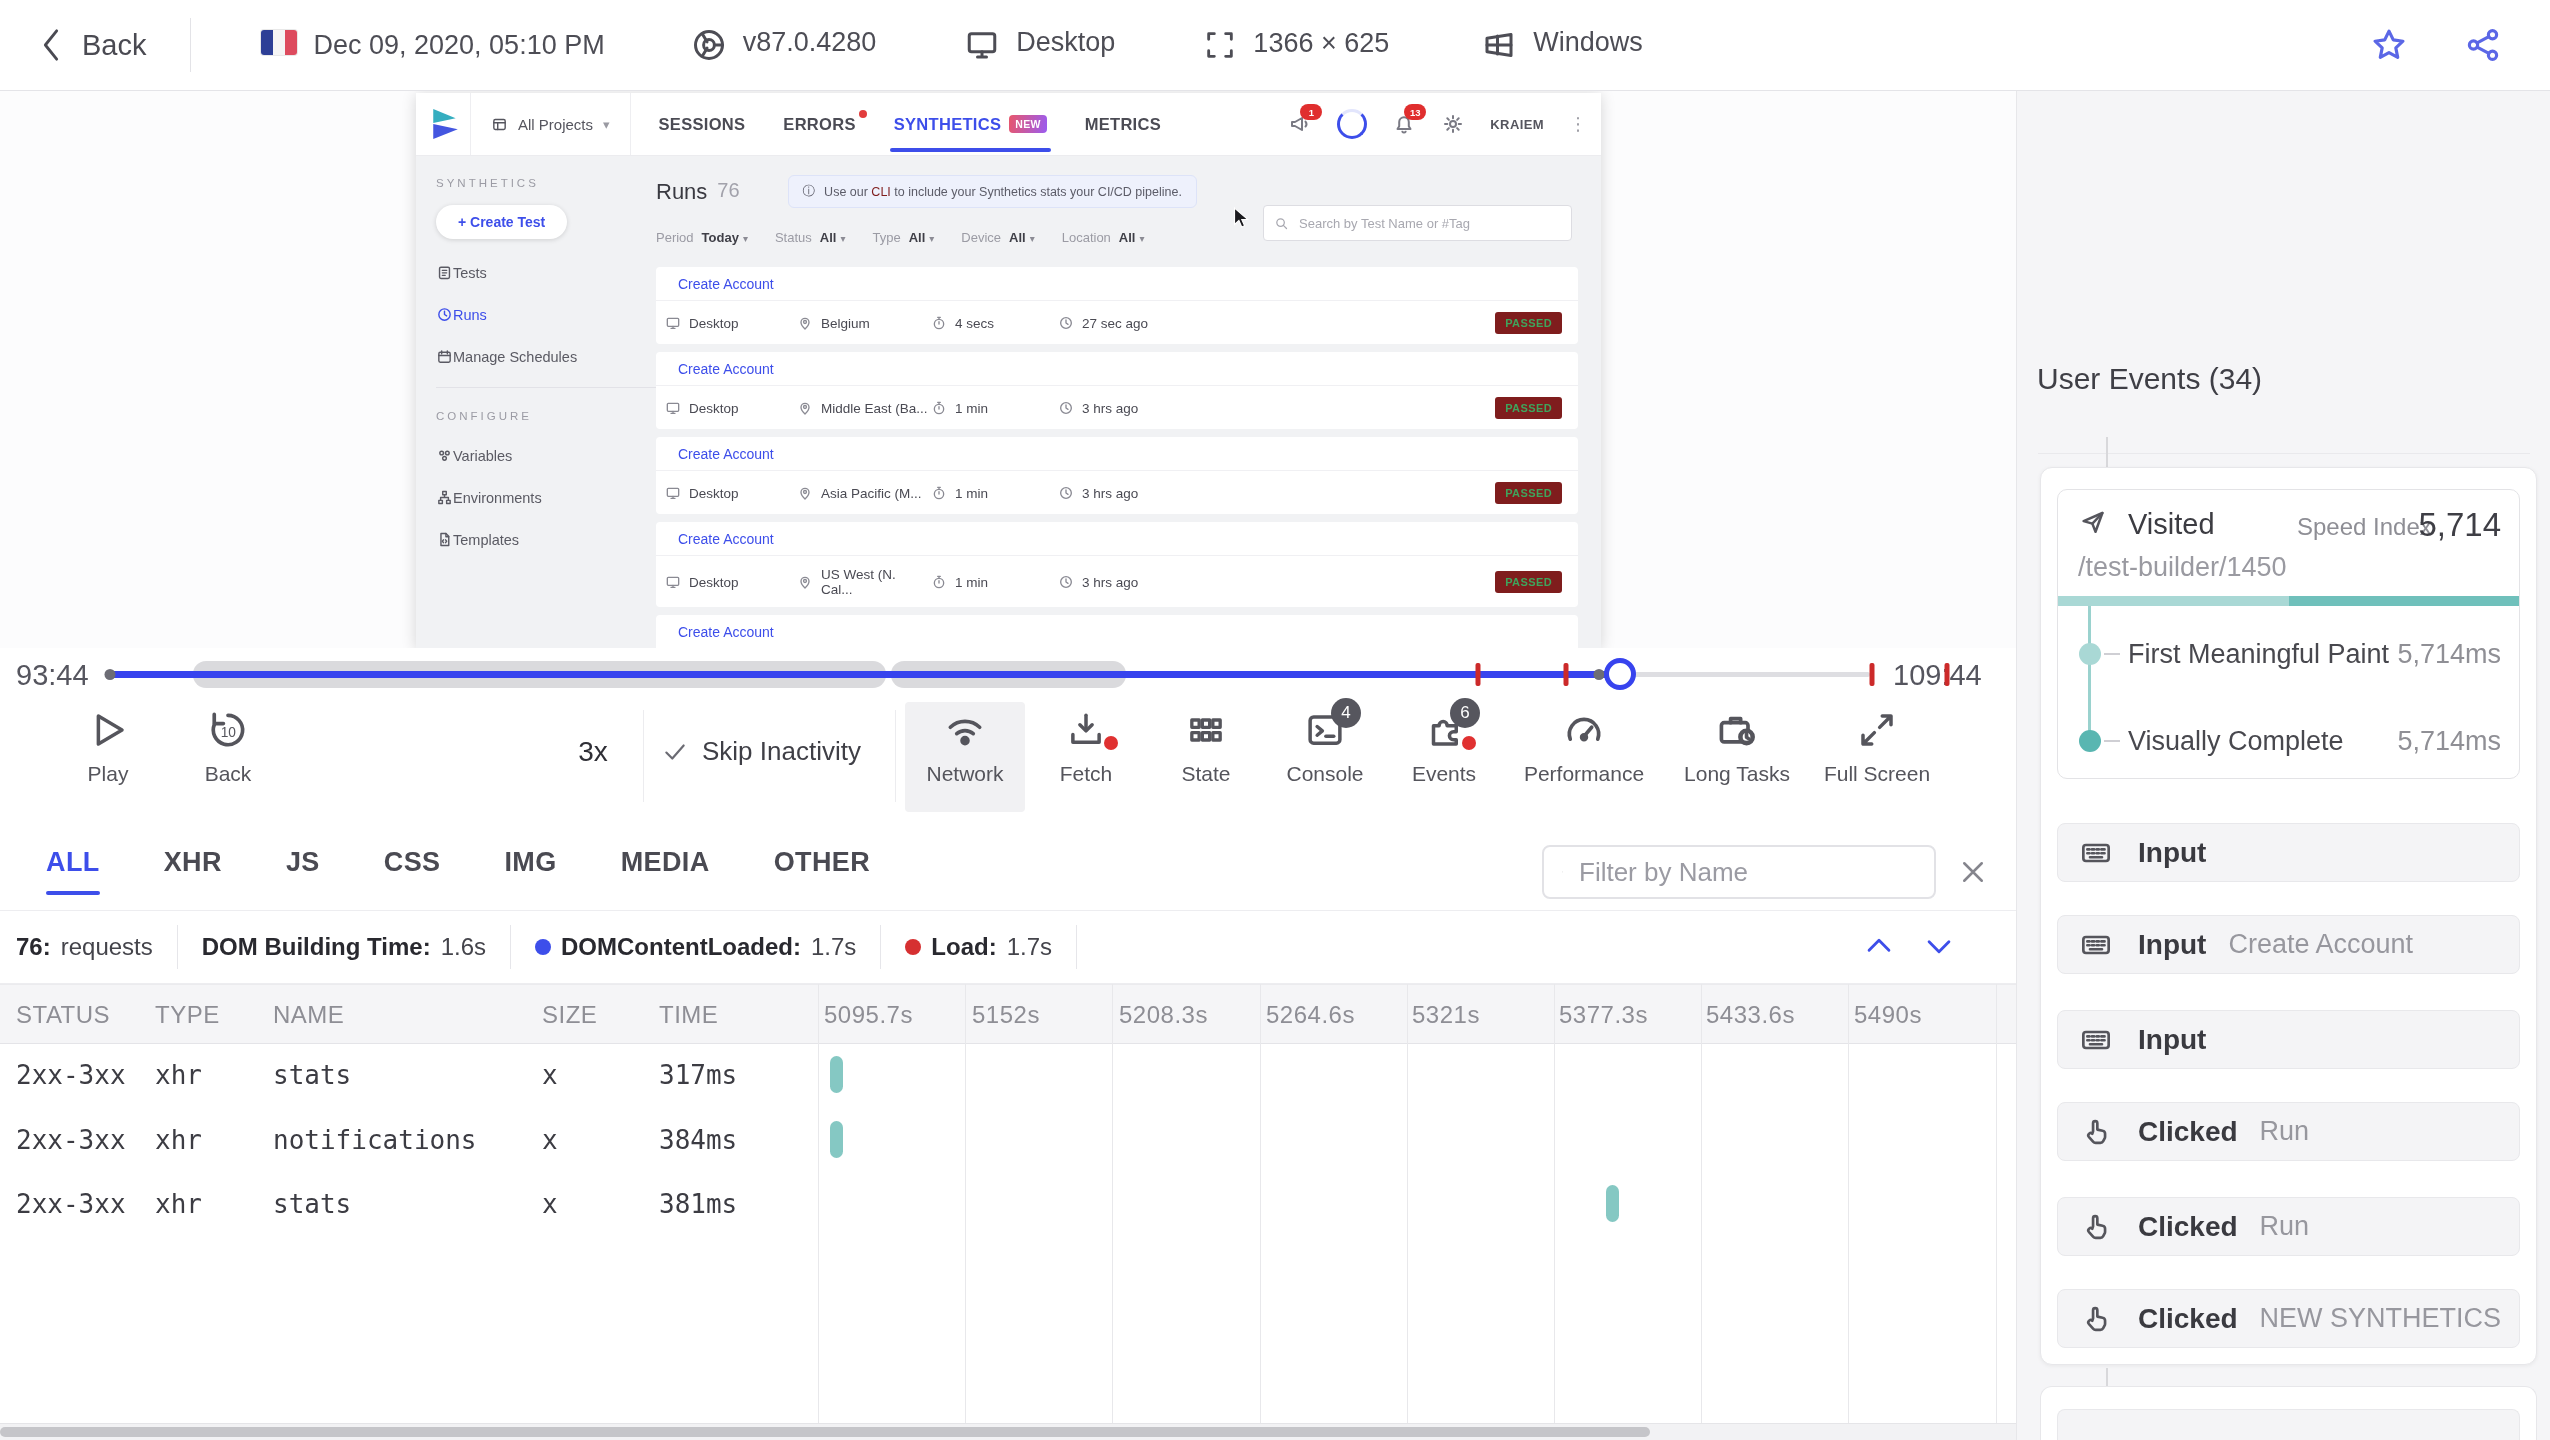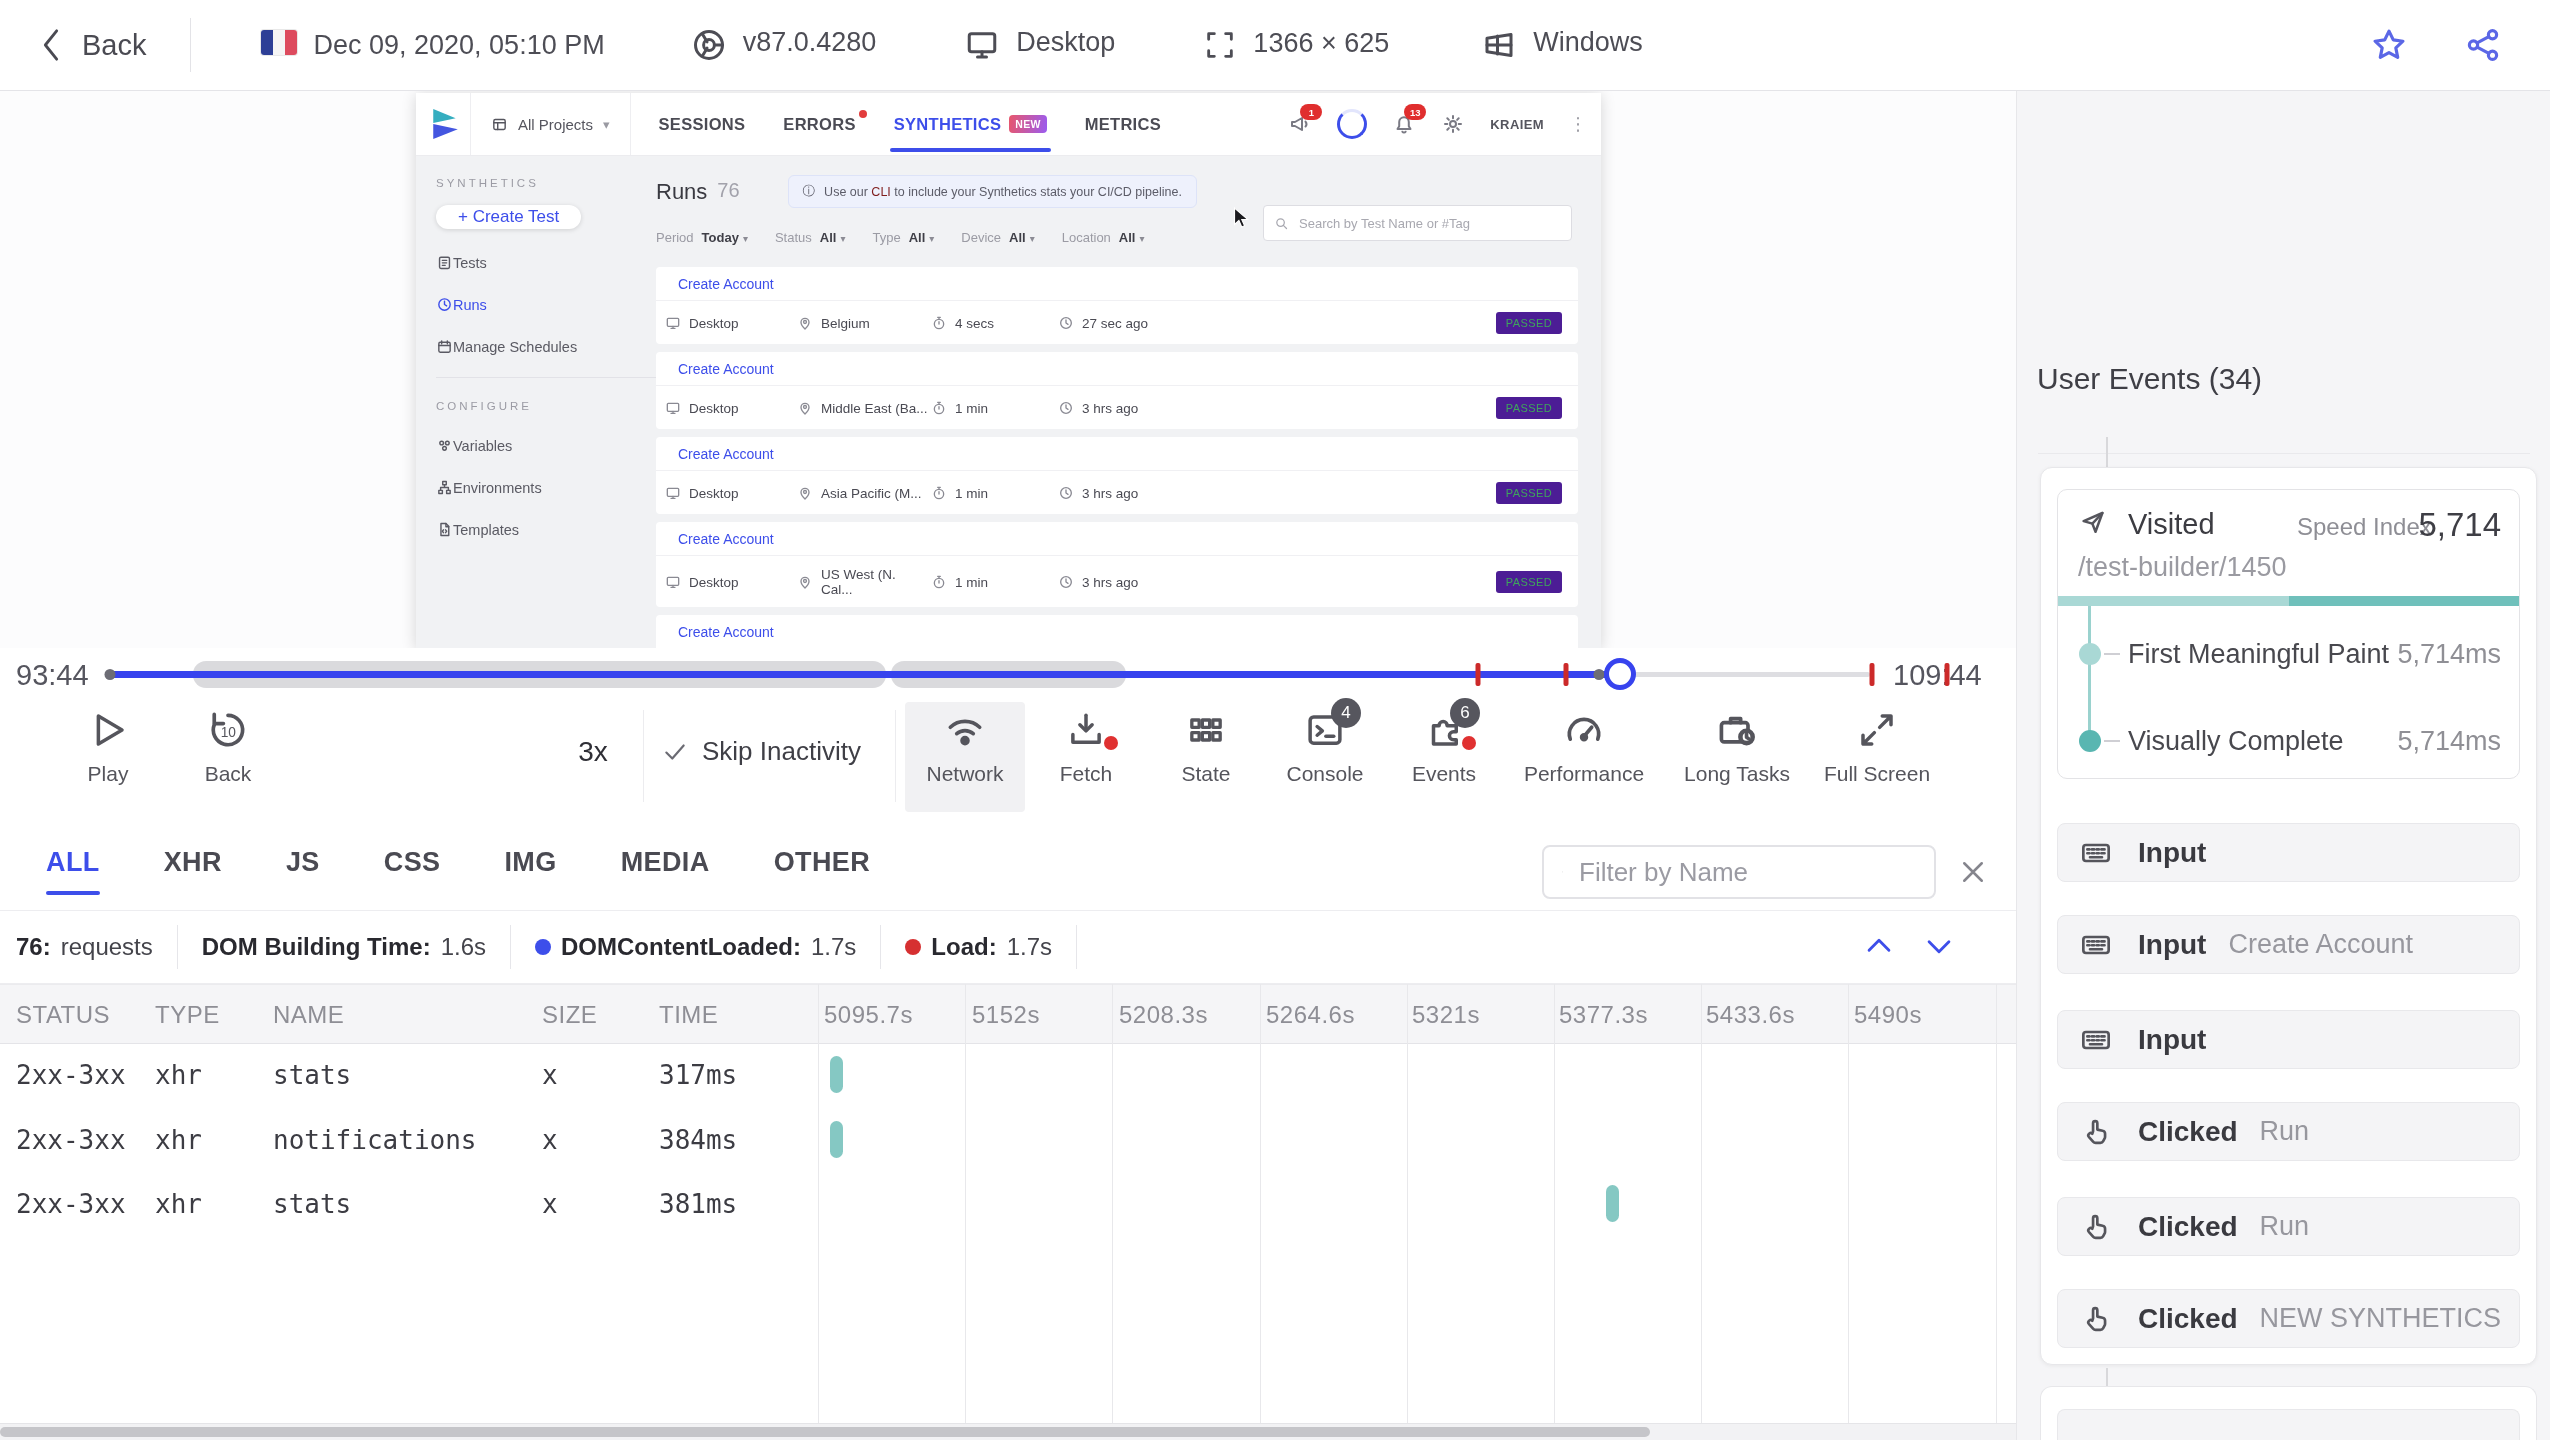--- a/index.html
+++ b/index.html
@@ -40,22 +40,22 @@
   .appnav-right{margin-left:auto;display:flex;align-items:center;gap:25px;padding-right:14px;color:#7a7a84;}
   .navic{position:relative;width:24px;height:24px;}
   .navic .cnt{position:absolute;top:-8px;right:-10px;min-width:16px;height:16px;border-radius:8px;background:#e02e2e;
               color:#fff;font-size:9.5px;display:flex;align-items:center;justify-content:center;padding:0 3px;font-weight:700;}
   .spinner{width:24px;height:24px;border:3.5px solid #3d4eea;border-top-color:rgba(61,78,234,.15);border-radius:50%;}
   .navuser{font-size:13px;font-weight:700;color:#55555e;letter-spacing:.4px;}
   .kebab{font-size:18px;color:#9a9aa2;}
 
   .appside{position:absolute;left:0;top:62px;width:240px;bottom:0;padding:22px 0 0 20px;}
   .side-label{font-size:11.5px;letter-spacing:3px;color:#9b9ba4;}
-  .create-btn{display:inline-block;margin-top:16px;background:#fff;color:#3d4eea;font-size:17px;font-weight:400;
-              border-radius:19px;padding:2px 22px;box-shadow:0 1px 5px rgba(0,0,0,.14);}
+  .create-btn{display:inline-block;margin-top:16px;background:#fff;color:#3d4eea;font-size:14px;font-weight:700;
+              border-radius:19px;padding:9px 22px;box-shadow:0 1px 5px rgba(0,0,0,.14);}
   .side-item{display:flex;align-items:center;margin-top:25px;font-size:14.5px;color:#5a5a63;}
   .side-item.active{color:#3d4eea;}
   .side-div{height:1px;background:#e2e2e7;margin:22px 20px 0 0;}
   .side-item .si{width:17px;height:17px}
 
   .appmain{position:absolute;left:240px;top:62px;right:0;bottom:0;padding:24px 23px 0 0;}
   .runs-head{display:flex;align-items:flex-start;}
   .runs-title{font-size:22px;color:#3a3a41;}
   .runs-count{font-size:20px;color:#a2a2ab;margin-left:10px;}
   .banner{margin-left:48px;margin-top:-4px;display:flex;align-items:center;gap:9px;background:#eef1fc;
@@ -69,21 +69,21 @@
   .app-search input{border:0;outline:0;flex:1;font-size:13px;color:#4d7c0f;background:transparent;font-family:inherit;}
   .app-search input::placeholder{color:#a8a8b0;}
   .cursor{position:absolute;left:573px;top:52px;width:22px;height:24px;z-index:9}
   .cards{margin-top:22px;display:flex;flex-direction:column;gap:8px;}
   .card{background:#fff;border-radius:4px;min-height:73px;}
   .card-title{padding:9px 0 8px 22px;font-size:14px;color:#3d4eea;border-bottom:1px solid #f0f0f3;}
   .card-info{display:flex;align-items:center;padding:11px 16px 10px 9px;font-size:13.5px;color:#4a4a53;}
   .card-info .cell{display:flex;align-items:center;gap:8px;}
   .ci-device{width:132px}.ci-loc{width:134px}.ci-dur{width:127px}.ci-ago{flex:1}
   .cicon{width:16px;height:16px;color:#8a8a93}
-  .passed{background:#4c1d95;color:#3fa45c;font-size:11px;font-weight:400;letter-spacing:.4px;
+  .passed{background:#7f1d1d;color:#3fa45c;font-size:11px;font-weight:700;letter-spacing:.4px;
           padding:5px 10px;border-radius:3px;}
 
   
   .timeline{position:absolute;left:0;top:648px;width:2016px;height:52px;background:#fff;}
   .tl-label{position:absolute;top:11px;font-size:29px;color:#55555e;}
   .tl-cur{left:16px;} .tl-tot{left:1893px;}
   .track{position:absolute;left:110px;top:0;width:1760px;height:52px;}
   .track-base{position:absolute;left:0;right:0;top:24px;height:5px;background:#dedee2;border-radius:3px;}
   .track-progress{position:absolute;left:0;top:23px;height:7px;background:#3743ee;border-radius:3px;}
   .skip-block{position:absolute;top:13px;height:27px;background:#d8d8db;border-radius:13px;opacity:.95;}

